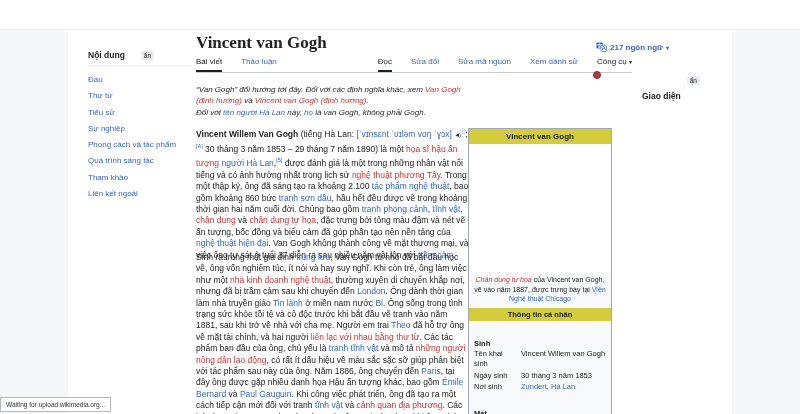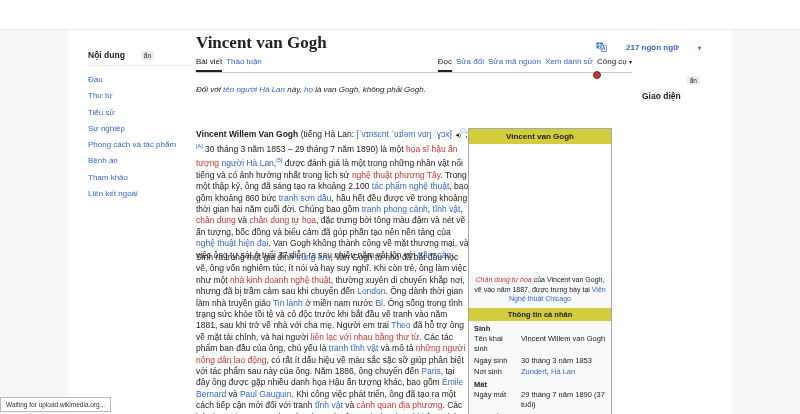--- a/index.html
+++ b/index.html
@@ -28,25 +28,25 @@
 
   
   .sidebar { left:88px; top:50px; width:104px; }
   .sb-head { display:flex; align-items:center; gap:16px; border-bottom:1px solid #eaecf0; padding-bottom:5px; margin-bottom:6px; }
   .sb-title { font-weight:bold; font-size:8.5px; }
   .pill { background:#eaecf0; border-radius:2px; font-size:6.5px; color:#202122; padding:1px 3px; cursor:pointer; }
   .sb-list a { display:block; font-size:8px; color:#3366cc; text-decoration:none; line-height:16.3px; cursor:pointer; white-space:nowrap; }
 
   
   .page-title { left:196px; top:33px; font-family:"Liberation Serif", serif; font-size:17px; color:#202122; }
-  .langs { left:584px; top:42px; display:flex; align-items:center; gap:19px; color:#3366cc; font-size:8px; font-weight:bold; cursor:pointer;padding-left:12px; }
+  .langs { left:584px; top:42px; display:flex; align-items:center; gap:3px; color:#3366cc; font-size:8px; font-weight:bold; cursor:pointer;padding-left:12px; }
   .langs .chev { font-size:6px; color:#3366cc; }
 
   .tabsrow { left:196px; top:57px; width:436px; border-bottom:1px solid #c8ccd1; display:flex; justify-content:space-between; font-size:8px; }
-  .tabs { display:flex; gap:4px;justify-content:center; }
+  .tabs { display:flex; gap:19px;justify-content:center; }
   .tab { padding-bottom:4px; color:#3366cc; cursor:pointer; white-space:nowrap; }
   .tab.active { color:#202122; border-bottom:2px solid #202122; }
   .tab.plain { color:#202122; }
   .appearance { left:642px; top:59px; display:flex; gap:6px; align-items:center; }
   .ap-title { font-weight:bold; font-size:8.5px;margin-top:32px; }
   .red-dot { left:593px; top:71px; width:8px; height:8px; border-radius:50%; background:#b43c38; border:1px solid #8d2723; cursor:pointer; }
 
   
   .hatnotes { left:196px; top:84px; width:276px; font-style:italic; font-size:8px; line-height:11px; color:#202122; }
   .hatnotes > div { margin-bottom:1px; }
@@ -61,21 +61,21 @@
   .sup { vertical-align:super; font-size:5.5px; color:#3366cc; cursor:pointer; }
   .spk { font-size:6px; letter-spacing:-1px; color:#202122; cursor:pointer; }
 
   
   .infobox { left:468px; top:128px; width:144px; border:1px solid #a2a9b1; background:#f8f9fa; font-size:7.5px; }
   .ib-title { background:#d3cd3e; font-weight:bold; font-size:8px; text-align:center; padding:3px 0; }
   .ib-img { height:128px; background:#fff; cursor:pointer; }
   .ib-caption { padding:3px 5px 4px; text-align:center; line-height:9.5px; font-size:7px; }
   .ib-sec { background:#d3cd3e; font-weight:bold; text-align:center; padding:2px 0; font-size:7.5px; }
   .ib-body { padding:2px 5px; }
-  .ib-h { font-weight:bold; line-height:11px; }
+  .ib-h { font-weight:bold; line-height:11px;margin-top:15px; }
   .ib-row { display:flex; line-height:10.5px; margin-bottom:1px; }
   .ib-label { flex:0 0 47px; padding-right:4px; }
   .ib-value { flex:1; }
 
   
   .statusbar { left:0; top:397px; background:#fff; border:1px solid #b5b9bd; font-size:6.5px; color:#333; padding:3px 5px; }
 </style>
 </head>
 <body>
 
@@ -120,21 +120,21 @@
   <div class="sb-head">
     <span class="sb-title">Nội dung</span>
     <span class="pill">ẩn</span>
   </div>
   <div class="sb-list">
     <a>Đầu</a>
     <a>Thư từ</a>
     <a>Tiểu sử</a>
     <a>Sự nghiệp</a>
     <a>Phong cách và tác phẩm</a>
-    <a>Bệnh án</a>
+    <a>Quá trình sáng tác</a>
     <a>Tham khảo</a>
     <a>Liên kết ngoài</a>
   </div>
 </div>
 
 <h1 class="abs page-title">Vincent van Gogh</h1>
 <div class="abs langs">
   <span style="display:inline-flex;">
     <svg width="11" height="10" viewBox="0 0 12 11">
       <rect x="0.5" y="0.5" width="7" height="7" rx="1" fill="#3366cc"></rect>
@@ -161,20 +161,21 @@
   </div>
 </div>
 
 <div class="abs appearance">
   <span class="ap-title">Giao diện</span>
   <span class="pill">ẩn</span>
 </div>
 <div class="abs red-dot"></div>
 
 <div class="abs hatnotes">
+  <div><span>“Van Gogh” đổi hướng tới đây. Đối với các định nghĩa khác, xem </span><span class="rd">Van Gogh (định hướng)</span><span> và </span><span class="rd">Vincent van Gogh (định hướng)</span><span>.</span></div>
   <div><span>Đối với </span><span class="lk">tên người Hà Lan</span><span> này, </span><span class="lk">họ</span><span> là van Gogh, không phải Gogh.</span></div>
 </div>
 
 <p class="abs para p1"><span class="b">Vincent Willem Van Gogh</span><span> (tiếng Hà Lan: </span><span class="lk">[ˈvɪnsɛnt ˈʋɪləm vɑŋ ˈɣɔx]</span><span> </span><span class="spk">◄)</span><span class="sup">ⓘ</span><span>;</span><span class="sup">[A]</span><span> 30 tháng 3 năm 1853 – 29 tháng 7 năm 1890) là một </span><span class="rd">họa sĩ hậu ấn tượng</span><span> </span><span class="lk">người Hà Lan</span><span>,</span><span class="sup">[5]</span><span> được đánh giá là một trong những nhân vật nổi tiếng và có ảnh hưởng nhất trong lịch sử </span><span class="rd">nghệ thuật phương Tây</span><span>. Trong một thập kỷ, ông đã sáng tạo ra khoảng 2.100 </span><span class="lk">tác phẩm nghệ thuật</span><span>, bao gồm khoảng 860 bức </span><span class="lk">tranh sơn dầu</span><span>, hầu hết đều được vẽ trong khoảng thời gian hai năm cuối đời. Chúng bao gồm </span><span class="lk">tranh phong cảnh</span><span>, </span><span class="lk">tĩnh vật</span><span>, </span><span class="rd">chân dung</span><span> và </span><span class="rd">chân dung tự họa</span><span>, đặc trưng bởi tông màu đậm và nét vẽ ấn tượng, bốc đồng và biểu cảm đã góp phần tạo nên nền tảng của </span><span class="lk">nghệ thuật hiện đại</span><span>. Van Gogh không thành công về mặt thương mại, và việc ông tự sát ở tuổi 37 diễn ra sau nhiều năm vật lộn với </span><span class="lk">trầm cảm</span><span>.</span></p>
 <p class="abs para p2"><span>Sinh ra trong một gia đình </span><span class="lk">trung lưu</span><span>, Van Gogh từ nhỏ đã bắt đầu học vẽ, ông vốn nghiêm túc, ít nói và hay suy nghĩ. Khi còn trẻ, ông làm việc như một </span><span class="rd">nhà kinh doanh nghệ thuật</span><span>, thường xuyên di chuyển khắp nơi, nhưng đã bị trầm cảm sau khi chuyển đến </span><span class="lk">London</span><span>. Ông dành thời gian làm nhà truyền giáo </span><span class="lk">Tin lành</span><span> ở miền nam nước </span><span class="lk">Bỉ</span><span>. Ông sống trong tình trạng sức khỏe tồi tệ và cô độc trước khi bắt đầu vẽ tranh vào năm 1881, sau khi trở về nhà với cha mẹ. Người em trai </span><span class="lk">Theo</span><span> đã hỗ trợ ông về mặt tài chính, và hai người </span><span class="rd">liên lạc với nhau bằng thư từ</span><span>. Các tác phẩm ban đầu của ông, chủ yếu là </span><span class="lk">tranh tĩnh vật</span><span> và mô tả </span><span class="rd">những người nông dân lao động</span><span>, có rất ít dấu hiệu về màu sắc sặc sỡ giúp phân biệt với tác phẩm sau này của ông. Năm 1886, ông chuyển đến </span><span class="lk">Paris</span><span>, tại đây ông được gặp nhiều danh họa Hậu ấn tượng khác, bao gồm </span><span class="lk">Émile Bernard</span><span> và </span><span class="lk">Paul Gauguin</span><span>. Khi công việc phát triển, ông đã tạo ra một cách tiếp cận mới đối với tranh </span><span class="lk">tĩnh vật</span><span> và </span><span class="rd">cảnh quan địa phương</span><span>. Các bức họa của Van Gogh ngày càng trở nên tươi sáng hơn khi ông phát triển một phong cách đã được hiện thực hóa hoàn toàn</span></p>
 
 <div class="abs infobox">
   <div class="ib-title">Vincent van Gogh</div>
   <div class="ib-img"></div>
   <div class="ib-caption"><span class="rd i">Chân dung tự họa</span><span> của Vincent van Gogh, vẽ vào năm 1887, được trưng bày tại </span><span class="lk">Viện Nghệ thuật Chicago</span></div>

